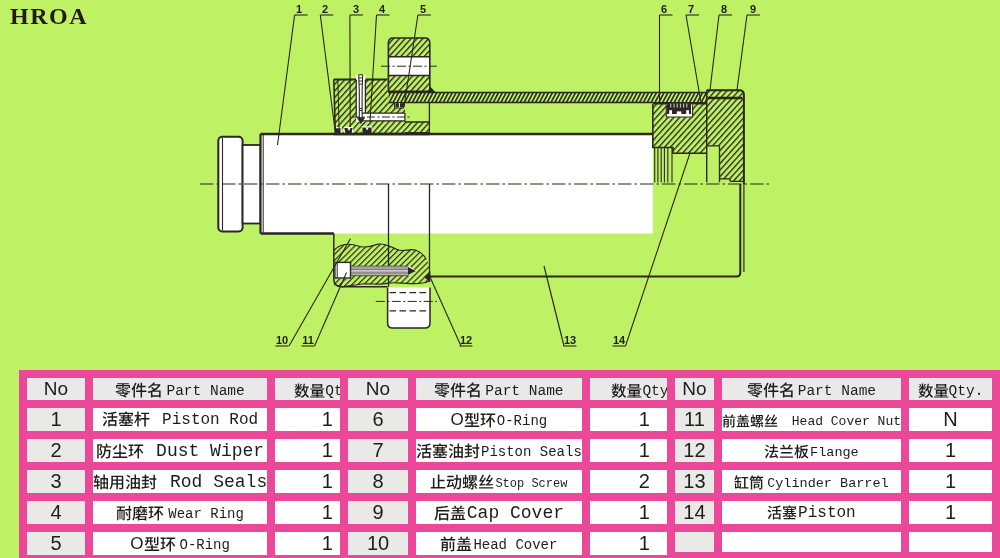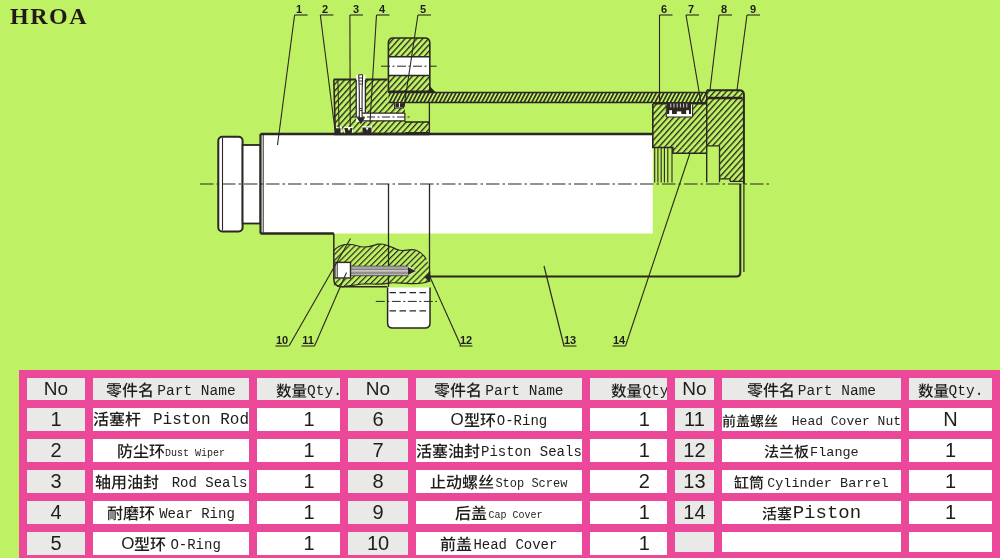--- a/index.html
+++ b/index.html
@@ -237,33 +237,33 @@
           <td class="q">1</td>
         </tr>
         <tr>
           <td class="no">2</td>
           <td><svg class="cj" style="width:48px;height:16px;vertical-align:-3px" viewBox="0 0 3000 1000">
               <g transform="matrix(1,0,0,-1,0,880)" fill="#1f1d1b">
                 <use href="#c9632" x="0"></use>
                 <use href="#c5c18" x="1000"></use>
                 <use href="#c73af" x="2000"></use>
               </g>
-            </svg><span class="en" style="font-size:10px;margin-left:0">Dust Wiper</span></td>
+            </svg><span class="en" style="font-size:18px;margin-left:12px">Dust Wiper</span></td>
           <td class="q">1</td>
         </tr>
         <tr>
           <td class="no">3</td>
           <td><svg class="cj" style="width:64px;height:16px;vertical-align:-3px" viewBox="0 0 4000 1000">
               <g transform="matrix(1,0,0,-1,0,880)" fill="#1f1d1b">
                 <use href="#c8f74" x="0"></use>
                 <use href="#c7528" x="1000"></use>
                 <use href="#c6cb9" x="2000"></use>
                 <use href="#c5c01" x="3000"></use>
               </g>
-            </svg><span class="en" style="font-size:14px;margin-left:13px">Rod Seals</span></td>
+            </svg><span class="en" style="font-size:18px;margin-left:13px">Rod Seals</span></td>
           <td class="q">1</td>
         </tr>
         <tr>
           <td class="no">4</td>
           <td><svg class="cj" style="width:48px;height:16px;vertical-align:-3px" viewBox="0 0 3000 1000">
               <g transform="matrix(1,0,0,-1,0,880)" fill="#1f1d1b">
                 <use href="#c8010" x="0"></use>
                 <use href="#c78e8" x="1000"></use>
                 <use href="#c73af" x="2000"></use>
               </g>
@@ -334,21 +334,21 @@
             </svg><span class="en" style="font-size:12px;margin-left:1px">Stop Screw</span></td>
           <td class="q">2</td>
         </tr>
         <tr>
           <td class="no">9</td>
           <td><svg class="cj" style="width:32px;height:16px;vertical-align:-3px" viewBox="0 0 2000 1000">
               <g transform="matrix(1,0,0,-1,0,880)" fill="#1f1d1b">
                 <use href="#c540e" x="0"></use>
                 <use href="#c76d6" x="1000"></use>
               </g>
-            </svg><span class="en" style="font-size:10px;margin-left:1px">Cap Cover</span></td>
+            </svg><span class="en" style="font-size:18px;margin-left:1px">Cap Cover</span></td>
           <td class="q">1</td>
         </tr>
         <tr>
           <td class="no">10</td>
           <td><svg class="cj" style="width:32px;height:16px;vertical-align:-3px" viewBox="0 0 2000 1000">
               <g transform="matrix(1,0,0,-1,0,880)" fill="#1f1d1b">
                 <use href="#c524d" x="0"></use>
                 <use href="#c76d6" x="1000"></use>
               </g>
             </svg><span class="en" style="font-size:14px;margin-left:1px">Head Cover</span></td>
@@ -407,21 +407,21 @@
             </svg><span class="en" style="font-size:13.5px;margin-left:3px">Cylinder Barrel</span></td>
           <td class="q">1</td>
         </tr>
         <tr>
           <td class="no">14</td>
           <td><svg class="cj" style="width:30px;height:15px;vertical-align:-3px" viewBox="0 0 2000 1000">
               <g transform="matrix(1,0,0,-1,0,880)" fill="#1f1d1b">
                 <use href="#c6d3b" x="0"></use>
                 <use href="#c585e" x="1000"></use>
               </g>
-            </svg><span class="en" style="font-size:19px;margin-left:1px">Piston</span></td>
+            </svg><span class="en" style="font-size:16px;margin-left:1px">Piston</span></td>
           <td class="q">1</td>
         </tr>
         <tr>
           <td class="no"></td>
           <td></td>
           <td class="q"></td>
         </tr>
       </tbody>
     </table>
 </div>

